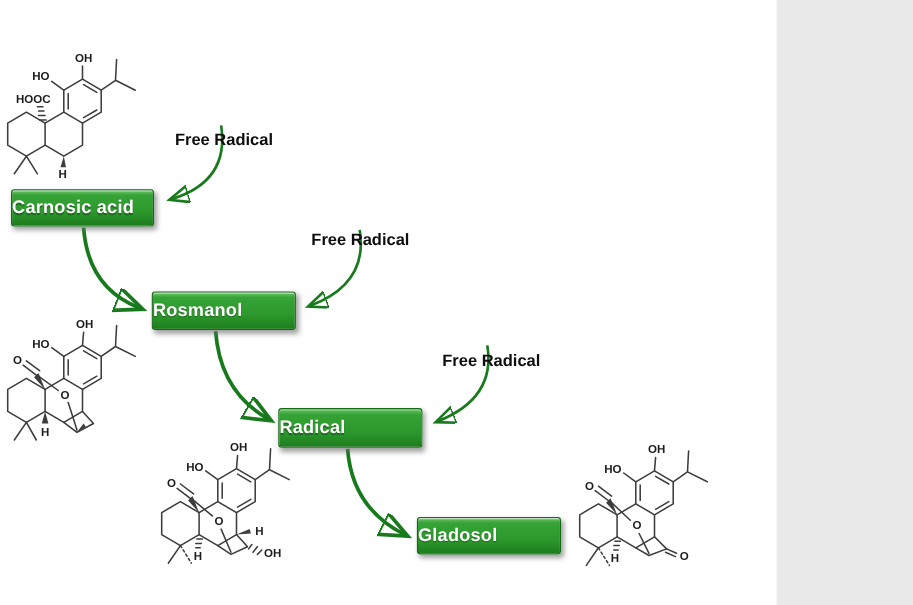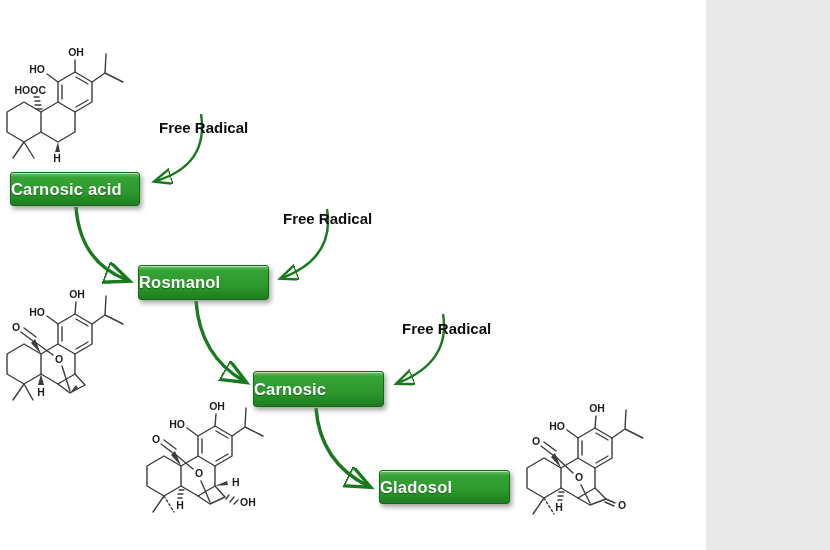--- a/index.html
+++ b/index.html
@@ -150,19 +150,19 @@
   <div class="free-radical" style="left:283px;top:178px">Free Radical</div>
   <div class="free-radical" style="left:402px;top:288px">Free Radical</div>
 
   <div class="node-box" style="left:10px;top:172px;width:128px;height:32px">
     <span>Carnosic acid</span>
   </div>
   <div class="node-box" style="left:138px;top:265px;width:129px;height:33px">
     <span>Rosmanol</span>
   </div>
   <div class="node-box" style="left:253px;top:371px;width:129px;height:34px">
-    <span>Carnosic</span>
+    <span>Radical</span>
   </div>
   <div class="node-box" style="left:379px;top:470px;width:129px;height:32px">
     <span>Gladosol</span>
   </div>
 
 </div>
 
 </body></html>

